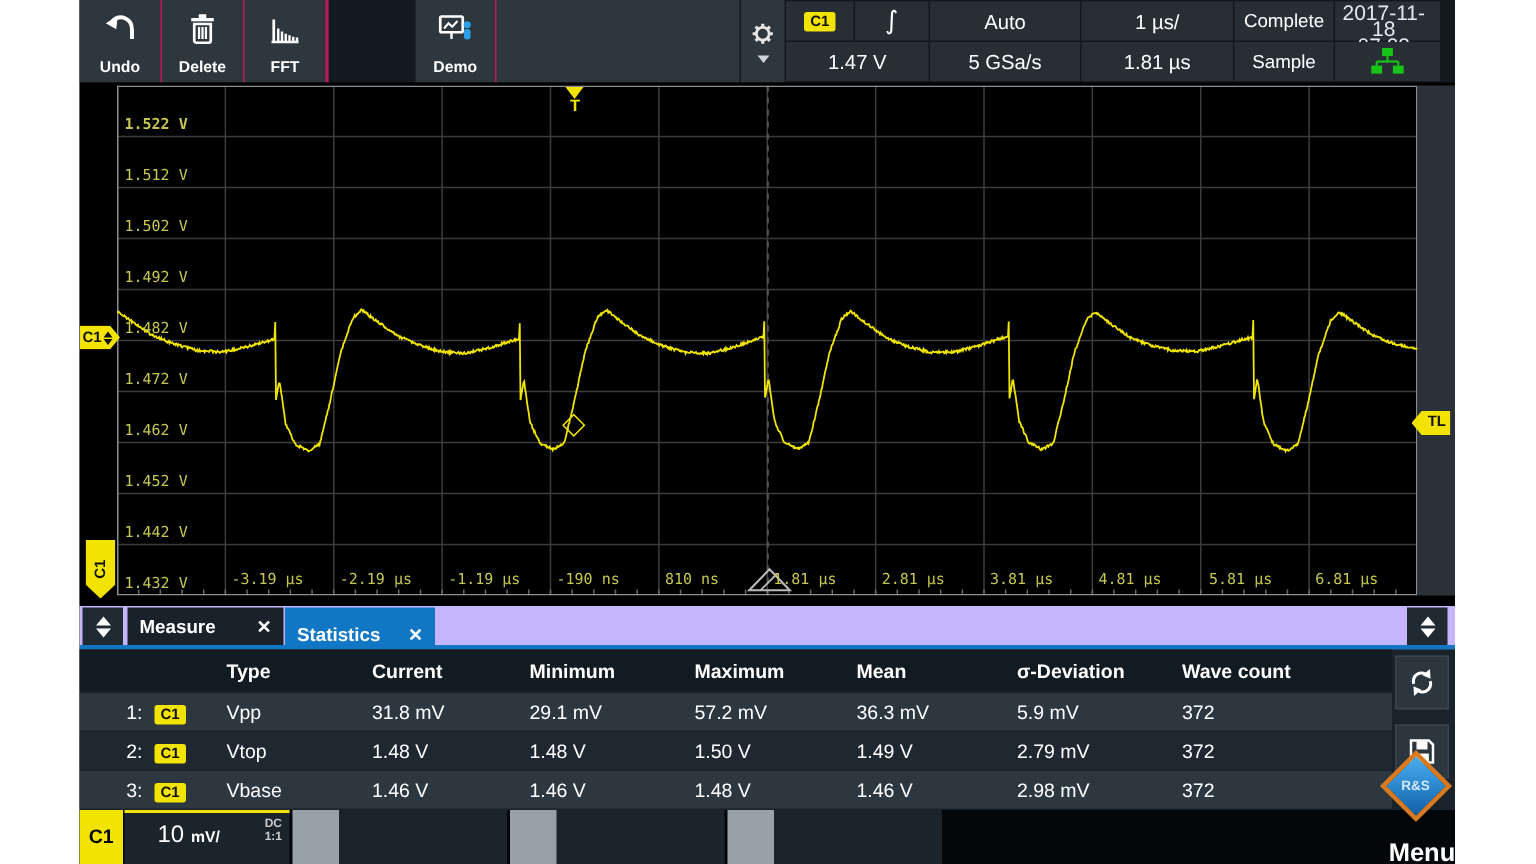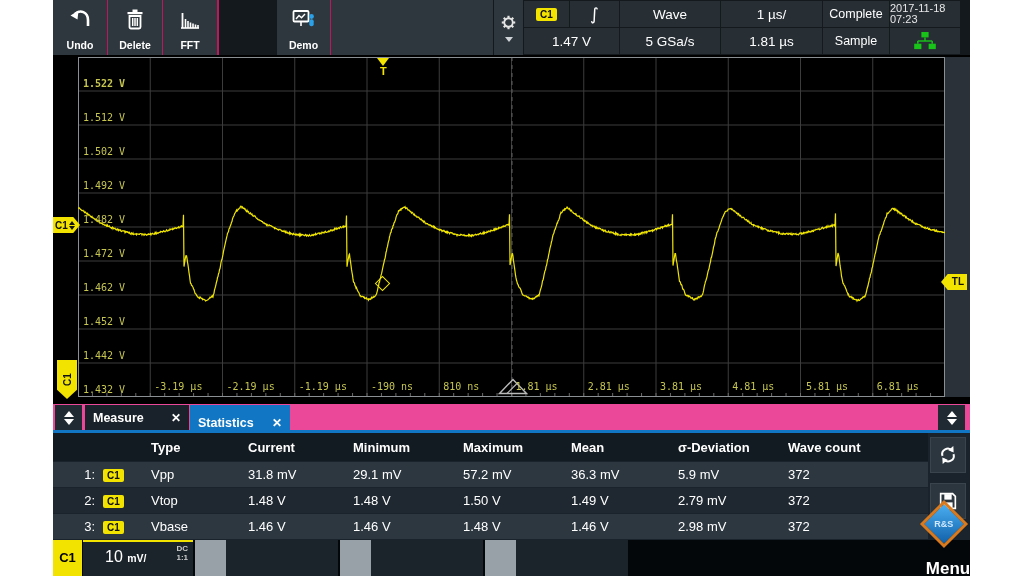--- a/index.html
+++ b/index.html
@@ -11,21 +11,21 @@
   .toolbar{position:absolute;left:0;top:0;width:917px;height:55px;background:#14191e;}
   .tb-btn{position:absolute;top:0;height:55px;background:#2e373d;border-right:2px solid #be185d;text-align:center;}
   .tb-icon{position:absolute;top:5px;left:0;width:100%;height:28px;display:flex;align-items:center;justify-content:center;}
   .tb-label{position:absolute;bottom:4px;left:0;width:100%;font-size:10.5px;font-weight:bold;color:#fff;}
   .tb-fill{position:absolute;top:0;height:55px;background:#2e373d;}
   .gear-cell{position:absolute;top:0;height:55px;background:#2e373d;display:flex;flex-direction:column;align-items:center;justify-content:center;}
   .gear-caret{width:0;height:0;border-left:4px solid transparent;border-right:4px solid transparent;border-top:5px solid #cfd4d8;margin-top:6px;}
   .stat{position:absolute;background:#272f35;color:#fff;font-size:13.5px;display:flex;align-items:center;justify-content:center;}
   .badge{background:#f2e300;color:#111;font-weight:bold;font-size:10px;padding:1px 4px;border-radius:2px;}
   .slope-glyph{font-size:17px;font-family:"DejaVu Sans",sans-serif;font-style:italic;}
-  .datebox{position:absolute;background:#272f35;color:#e8e8e8;font-size:11px;line-height:11px;text-align:left;padding:2px 5px 0 0;box-sizing:border-box;}
+  .datebox{position:absolute;background:#272f35;color:#e8e8e8;font-size:14px;line-height:11px;text-align:center;padding:2px 5px 0 0;box-sizing:border-box;}
   .netbox{position:absolute;background:#272f35;display:flex;align-items:center;justify-content:center;}
 
   
   .plot{position:absolute;top:55px;left:0;width:917px;height:349px;background:#000;}
   .side-strip{position:absolute;left:892px;top:2px;width:25px;height:340px;background:#2a3138;}
   #wave-svg{position:absolute;left:25px;top:2px;}
   .vlabel,.tlabel{position:absolute;color:#c6c650;font-family:"DejaVu Sans Mono",monospace;font-size:10px;white-space:nowrap;}
   .trig-tri{position:absolute;width:0;height:0;border-left:6px solid transparent;border-right:6px solid transparent;border-top:8px solid #f2e300;}
   .trig-t{position:absolute;color:#f2e300;font-weight:bold;font-size:11px;}
   .tl-tag{position:absolute;left:888px;top:219px;width:26px;height:16px;background:#f2e300;color:#111;
@@ -37,21 +37,21 @@
   .tag-arrows{display:flex;flex-direction:column;margin-left:1px;}
   .tag-arrows i{width:0;height:0;border-left:3px solid transparent;border-right:3px solid transparent;}
   .tag-arrows i.up{border-bottom:4px solid #111;margin-bottom:1px;}
   .tag-arrows i.dn{border-top:4px solid #111;}
   .gnd-tag{position:absolute;left:4px;top:305px;width:20px;height:39px;background:#f2e300;
            clip-path:polygon(0 0,100% 0,100% 76%,50% 100%,0 76%);display:flex;align-items:center;justify-content:center;}
   .gnd-tag span{transform:rotate(-90deg);font-size:10px;font-weight:bold;color:#111;}
   .diamond{position:absolute;left:324px;top:223px;width:9px;height:9px;border:1.5px solid #f0e500;transform:rotate(45deg);background:transparent;}
 
   
-  .tabbar{position:absolute;top:404px;left:0;width:917px;height:29px;background:#ec4899;}
+  .tabbar{position:absolute;top:404px;left:0;width:917px;height:29px;background:#c4b5fd;}
   .tab-underline{position:absolute;left:0;bottom:0;width:100%;height:3px;background:#1177c4;}
   .updown{position:absolute;top:1px;width:27px;height:25px;background:#202a32;display:flex;flex-direction:column;align-items:center;justify-content:center;}
   .updown i{width:0;height:0;border-left:5px solid transparent;border-right:5px solid transparent;}
   .updown i.up{border-bottom:6px solid #fff;margin-bottom:2px;}
   .updown i.dn{border-top:6px solid #fff;}
   .tab{position:absolute;top:1px;height:25px;display:flex;align-items:center;color:#fff;font-size:12.5px;font-weight:bold;padding:0 8px;box-sizing:border-box;}
   .tab .close{margin-left:auto;font-size:12px;font-weight:bold;padding-left:8px;}
   .tab.inactive{background:#19222a;}
   .tab.active{background:#1177c4;align-items:flex-end;}
 
@@ -174,21 +174,21 @@
     <div class="stat" style="left:471px;top:1px;width:45px;height:26px">
       <span class="badge">C1</span>
     </div>
     <div class="stat" style="left:517px;top:1px;width:49px;height:26px">
       <span class="slope-glyph">∫</span>
     </div>
     <div class="stat" style="left:471px;top:28px;width:95px;height:26px">
       <span>1.47 V</span>
     </div>
     <div class="stat" style="left:567px;top:1px;width:100px;height:26px">
-      <span>Wave</span>
+      <span>Auto</span>
     </div>
     <div class="stat" style="left:567px;top:28px;width:100px;height:26px">
       <span>5 GSa/s</span>
     </div>
     <div class="stat" style="left:668px;top:1px;width:101px;height:26px">
       <span>1 µs/</span>
     </div>
     <div class="stat" style="left:668px;top:28px;width:101px;height:26px">
       <span>1.81 µs</span>
     </div>

